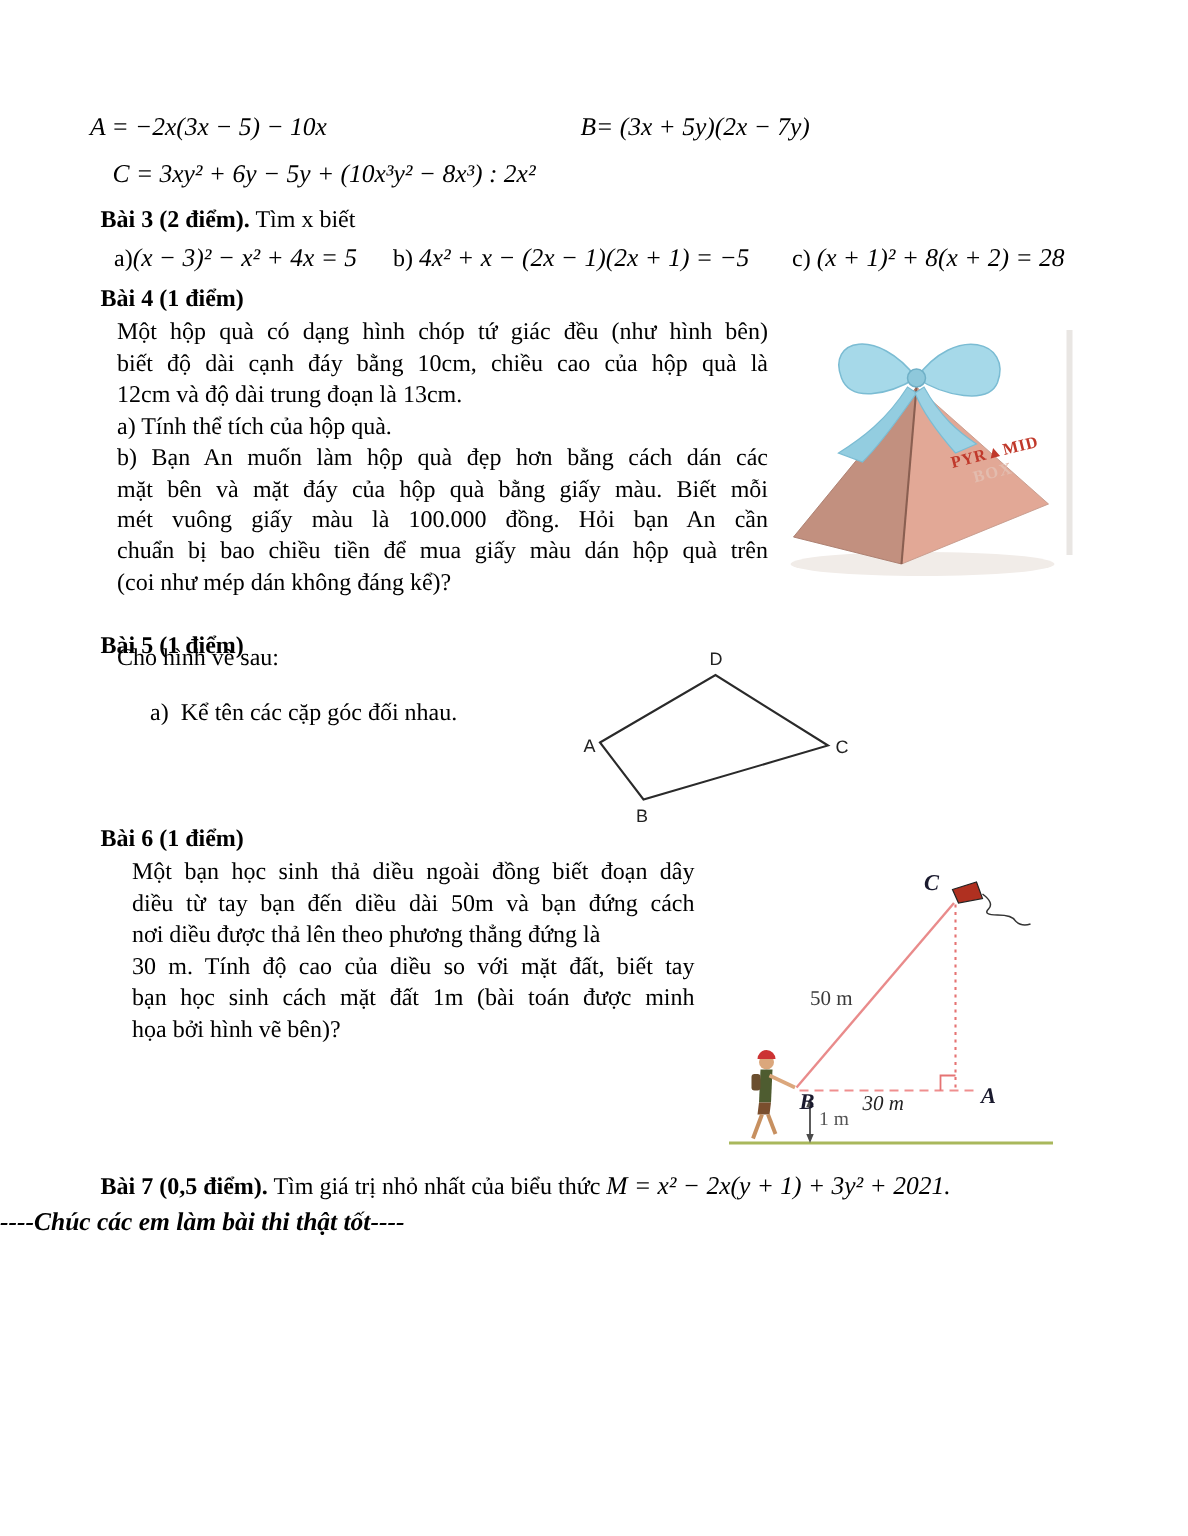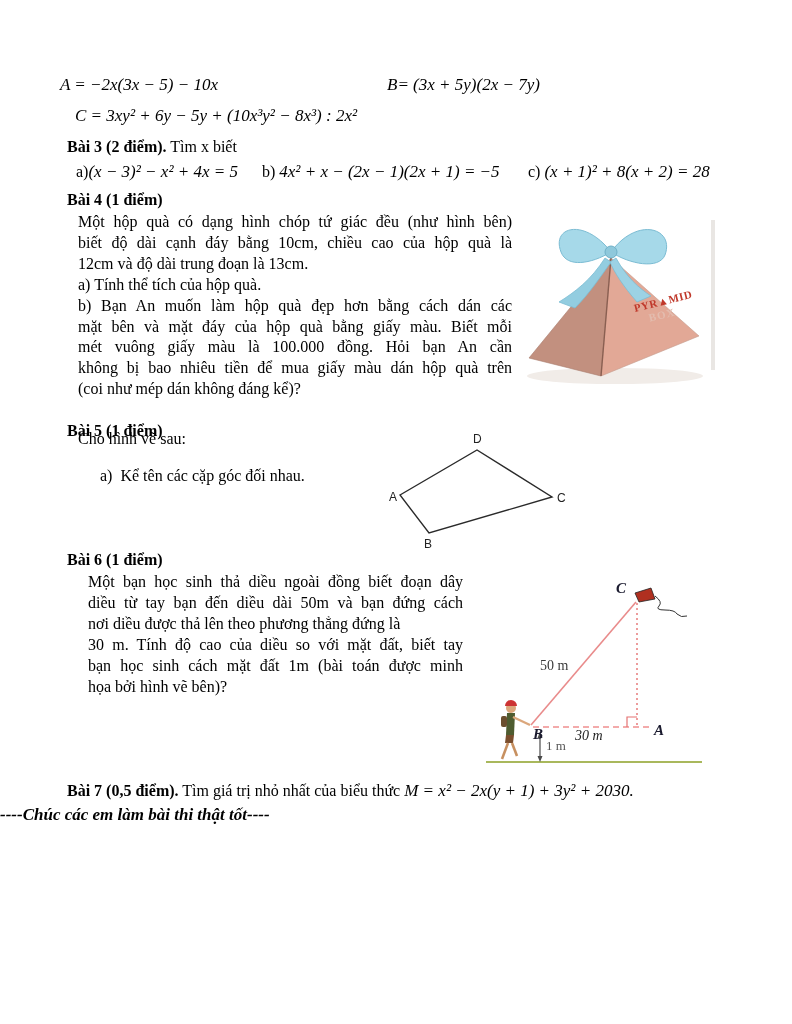--- a/index.html
+++ b/index.html
@@ -43,21 +43,21 @@
 
   <div class="abs b" style="left:67px;top:191px;">Bài 4 (1 điểm)</div>
   <div class="abs p4text" style="left:78px;top:212px;">
     <span class="tline j">Một hộp quà có dạng hình chóp tứ giác đều (như hình bên)</span>
     <span class="tline j">biết độ dài cạnh đáy bằng 10cm, chiều cao của hộp quà là</span>
     <span class="tline">12cm và độ dài trung đoạn là 13cm.</span>
     <span class="tline">a) Tính thể tích của hộp quà.</span>
     <span class="tline j">b) Bạn An muốn làm hộp quà đẹp hơn bằng cách dán các</span>
     <span class="tline j">mặt bên và mặt đáy của hộp quà bằng giấy màu. Biết mỗi</span>
     <span class="tline j">mét vuông giấy màu là 100.000 đồng. Hỏi bạn An cần</span>
-    <span class="tline j">không bị bao nhiêu tiền để mua giấy màu dán hộp quà trên</span>
+    <span class="tline j">chuẩn bị bao chiều tiền để mua giấy màu dán hộp quà trên</span>
     <span class="tline">(coi như mép dán không đáng kể)?</span>
   </div>
 
   <svg class="abs" style="left:515px;top:200px;" width="202" height="190" viewBox="0 0 202 190">
     <rect x="196" y="20" width="4" height="150" fill="#e9e6e3"></rect>
     <ellipse cx="100" cy="176" rx="88" ry="8" fill="#f1ece8"></ellipse>
 
     <polygon points="96,58 14,158 86,176" stroke="#a87a6b" stroke-width="0.6" fill="#c2907f"></polygon>
     <polygon points="96,58 86,176 184,136" stroke="#c59a8b" stroke-width="0.6" fill="#e2a896"></polygon>
     <line x1="96" y1="58" x2="86" y2="176" stroke="#8a5f51" stroke-width="1.4"></line>
@@ -134,18 +134,18 @@
 
     <text x="138" y="18" font-size="15" font-weight="bold" font-style="italic" class="serifTxt" fill="#1a1a2e">C</text>
     <text x="62" y="95" font-size="14" fill="#3a3a3a" class="serifTxt">50 m</text>
     <text x="55" y="164" font-size="15" font-weight="bold" font-style="italic" class="serifTxt" fill="#1a1a2e">B</text>
     <text x="97" y="165" font-size="14" font-style="italic" fill="#222" class="serifTxt">30 m</text>
     <text x="176" y="160" font-size="15" font-weight="bold" font-style="italic" class="serifTxt" fill="#1a1a2e">A</text>
     <text x="68" y="175" font-size="13" fill="#555" class="serifTxt">1 m</text>
   </svg>
 
   <div class="abs" style="left:67px;top:781px;white-space:nowrap;">
-    <span class="b">Bài 7 (0,5 điểm).</span><span> Tìm giá trị nhỏ nhất của biểu thức </span><span class="math">M = x² − 2x(y + 1) + 3y² + 2030.</span>
+    <span class="b">Bài 7 (0,5 điểm).</span><span> Tìm giá trị nhỏ nhất của biểu thức </span><span class="math">M = x² − 2x(y + 1) + 3y² + 2021.</span>
   </div>
 
   <div class="abs footer" style="left:0;top:805px;">----Chúc các em làm bài thi thật tốt----</div>
 
 </div>
 
 </body></html>

